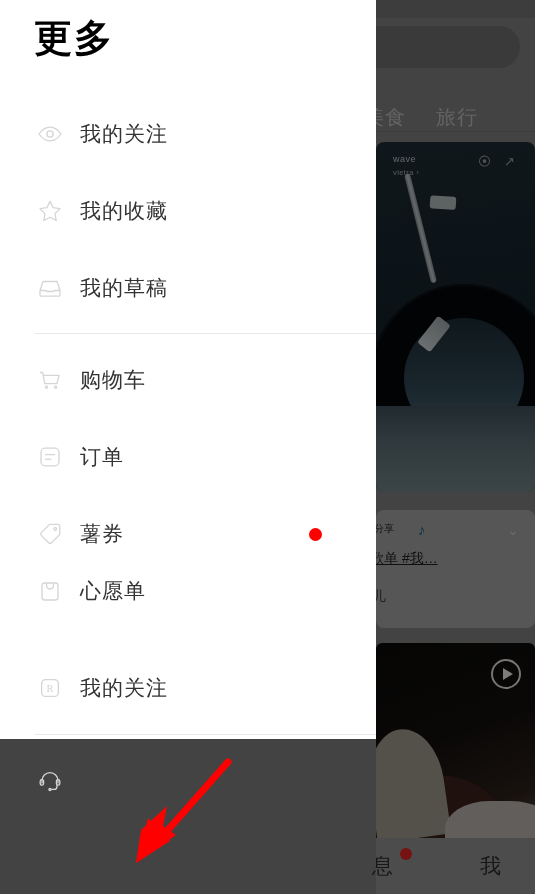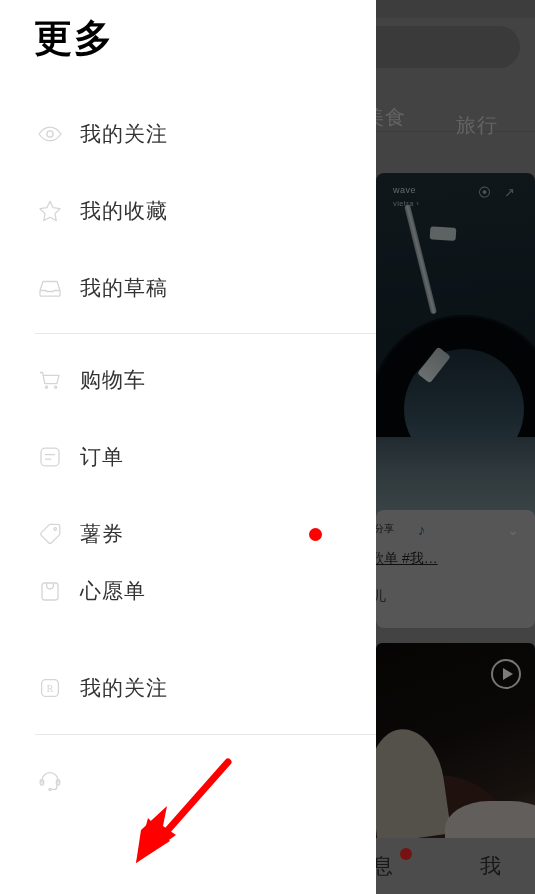--- a/index.html
+++ b/index.html
@@ -20,28 +20,28 @@
     background:#6a6a6a; border-radius:21px;
   }
   .bg-tabbar {
     position:absolute; top:82px; left:300px; width:235px; height:50px;
     border-bottom:1px solid #707070;
   }
   .bg-tab {
     position:absolute; top:104px; font-size:20px; color:#b4b4b4; letter-spacing:1px;
   }
   .bg-tab.t1 { left:364px; }
-  .bg-tab.t2 { left:456px;margin-top:8px; }
+  .bg-tab.t2 { left:436px; }
 
   
   .bg-card {
     position:absolute; border-radius:8px; overflow:hidden;
   }
   #card-wave {
-    left:376px; top:173px; width:159px; height:350px;
+    left:376px; top:142px; width:159px; height:350px;
     background:linear-gradient(175deg,#1e2b33 0%,#16242c 35%,#132026 60%,#2b3a42 100%);
   }
   #card-wave .ring {
     position:absolute; left:-6px; top:142px; width:188px; height:188px;
     border-radius:50%; background:#05070a;
     box-shadow:inset 0 0 0 2px #0c1115;
   }
   #card-wave .ring-in {
     position:absolute; left:28px; top:176px; width:120px; height:120px;
     border-radius:50%;
@@ -120,21 +120,21 @@
   .bg-nav-item { position:absolute; top:14px; font-size:21px; color:#2b2b2b; }
   .bg-nav-item.n1 { left:-4px; }
   .bg-nav-item.n2 { left:104px; }
   .bg-nav-dot {
     position:absolute; left:24px; top:10px; width:12px; height:12px;
     border-radius:50%; background:#d92121;
   }
 
   
   #drawer {
-    position:absolute; left:0; top:0; width:376px; height:894px;
+    position:absolute; left:0; top:0; width:376px; height:739px;
     background:#ffffff; z-index:20;
   }
   #drawer-title {
     position:absolute; left:34px; top:16px;
     font-size:38px; font-weight:bold; color:#000; letter-spacing:2px;
     line-height:1.2;
   }
 
   .menu-item {
     position:absolute; left:0; width:376px; height:54px;

